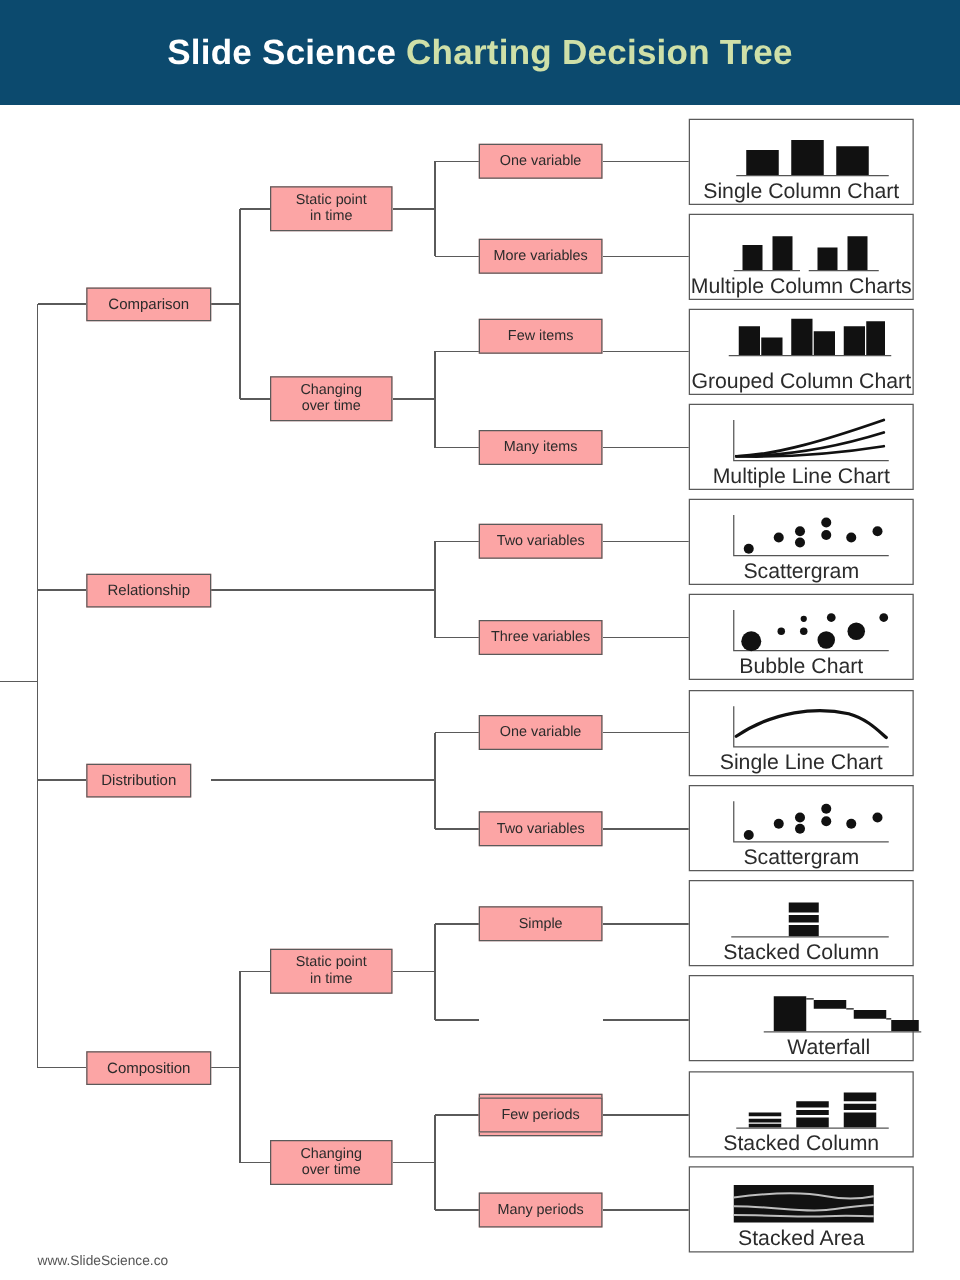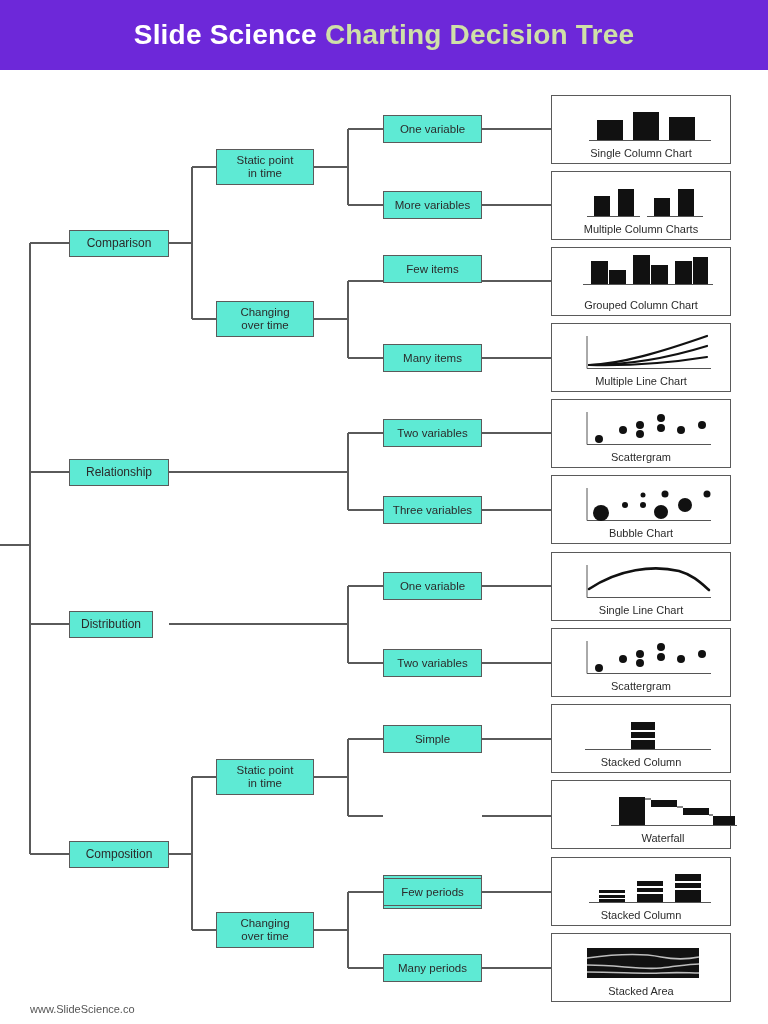--- a/index.html
+++ b/index.html
@@ -6,55 +6,55 @@
   body{
     width:768px;height:1024px;
     background:#ffffff;
     font-family:"Liberation Sans", sans-serif;
     overflow:hidden;
   }
   #page{position:relative;width:768px;height:1024px;}
 
   
   .header{
-    position:absolute;left:0;top:0;width:768px;height:70px;
-    background:#6d28d9;
+    position:absolute;left:0;top:0;width:768px;height:84px;
+    background:#0c4a6e;
     display:flex;align-items:center;justify-content:center;text-align:center;
   }
   .header .title{
     font-size:28px;font-weight:bold;letter-spacing:.2px;white-space:nowrap;
   }
   .header .t1{color:#ffffff;}
   .header .t2{color:#cfe0a8;}
 
   
   .canvas{position:absolute;left:0;top:78px;width:768px;height:900px;}
   svg.lines{position:absolute;left:0;top:0;width:768px;height:900px;}
 
   
   .node{
     position:absolute;box-sizing:border-box;
-    border:1px solid #5a5a5a;background:#5eead4;
+    border:1px solid #5a5a5a;background:#fca5a5;
     display:flex;align-items:center;justify-content:center;
     text-align:center;color:#2b2b2b;
     font-size:11.5px;line-height:13px;
   }
   .node.lvl1{font-size:12px;}
 
   
   .card{
     position:absolute;box-sizing:border-box;
     width:180px;height:69px;
     border:1px solid #5a5a5a;background:#ffffff;
     display:flex;flex-direction:column;align-items:center;justify-content:flex-end;
     padding-bottom:3px;
   }
   .card .thumb{width:160px;height:42px;display:block;}
   .card .caption{
-    font-size:11px;color:#2b2b2b;line-height:14px;
+    font-size:17px;color:#2b2b2b;line-height:14px;
     white-space:nowrap;
   }
 
   
   .footer{
     position:absolute;left:30px;top:1003px;
     font-size:11px;color:#555555;
   }
 </style>
 </head>

